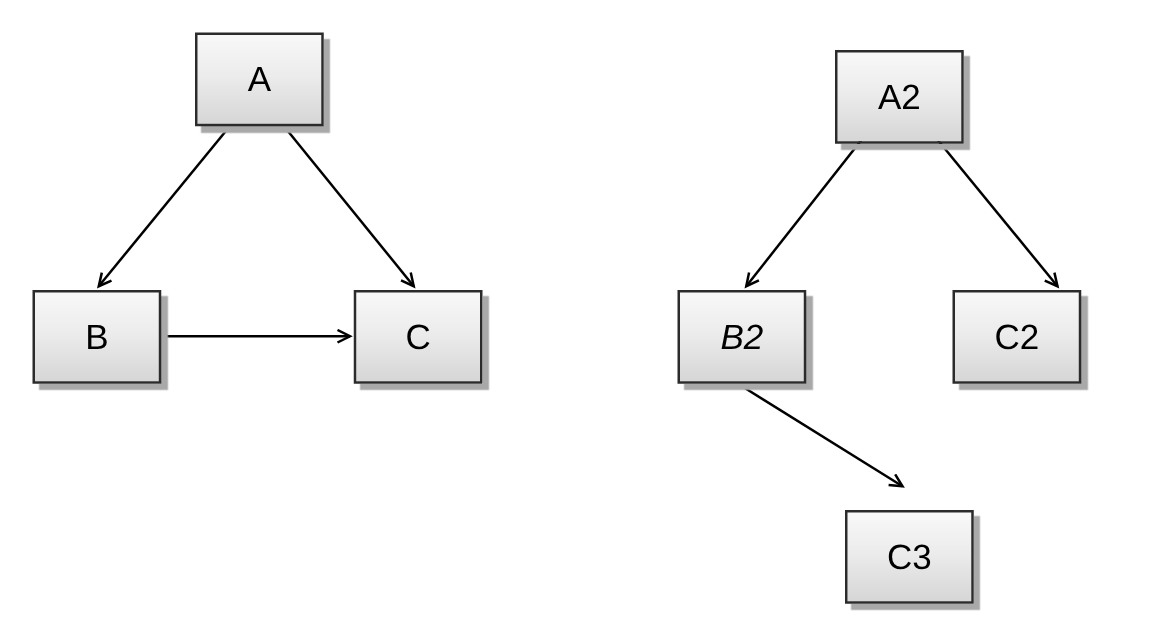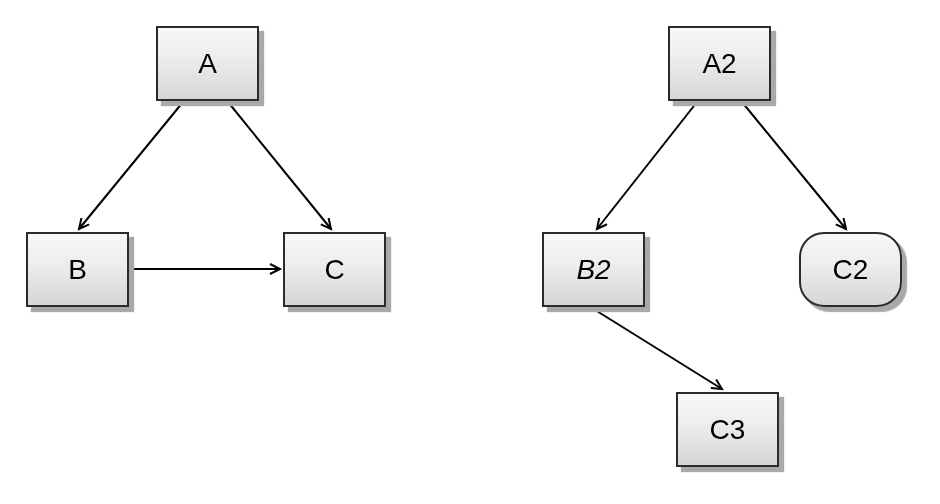--- a/index.html
+++ b/index.html
@@ -72,29 +72,29 @@
   </div>
 
   <div class="node" style="left:26px; top:232px;">
     <span class="node-label">B</span>
   </div>
 
   <div class="node" style="left:283px; top:232px;">
     <span class="node-label">C</span>
   </div>
 
-  <div class="node" style="left:668px; top:26px;">
+  <div class="node" style="left:668px; top:40px;">
     <span class="node-label">A2</span>
   </div>
 
   <div class="node" style="left:542px; top:232px;font-style:italic;">
     <span class="node-label">B2</span>
   </div>
 
-  <div class="node" style="left:799px; top:232px;border-radius:25px;">
+  <div class="node" style="left:762px; top:232px;">
     <span class="node-label">C2</span>
   </div>
 
-  <div class="node" style="left:676px; top:392px;">
+  <div class="node" style="left:676px; top:408px;">
     <span class="node-label">C3</span>
   </div>
 
 </div>
 
 </body></html>

